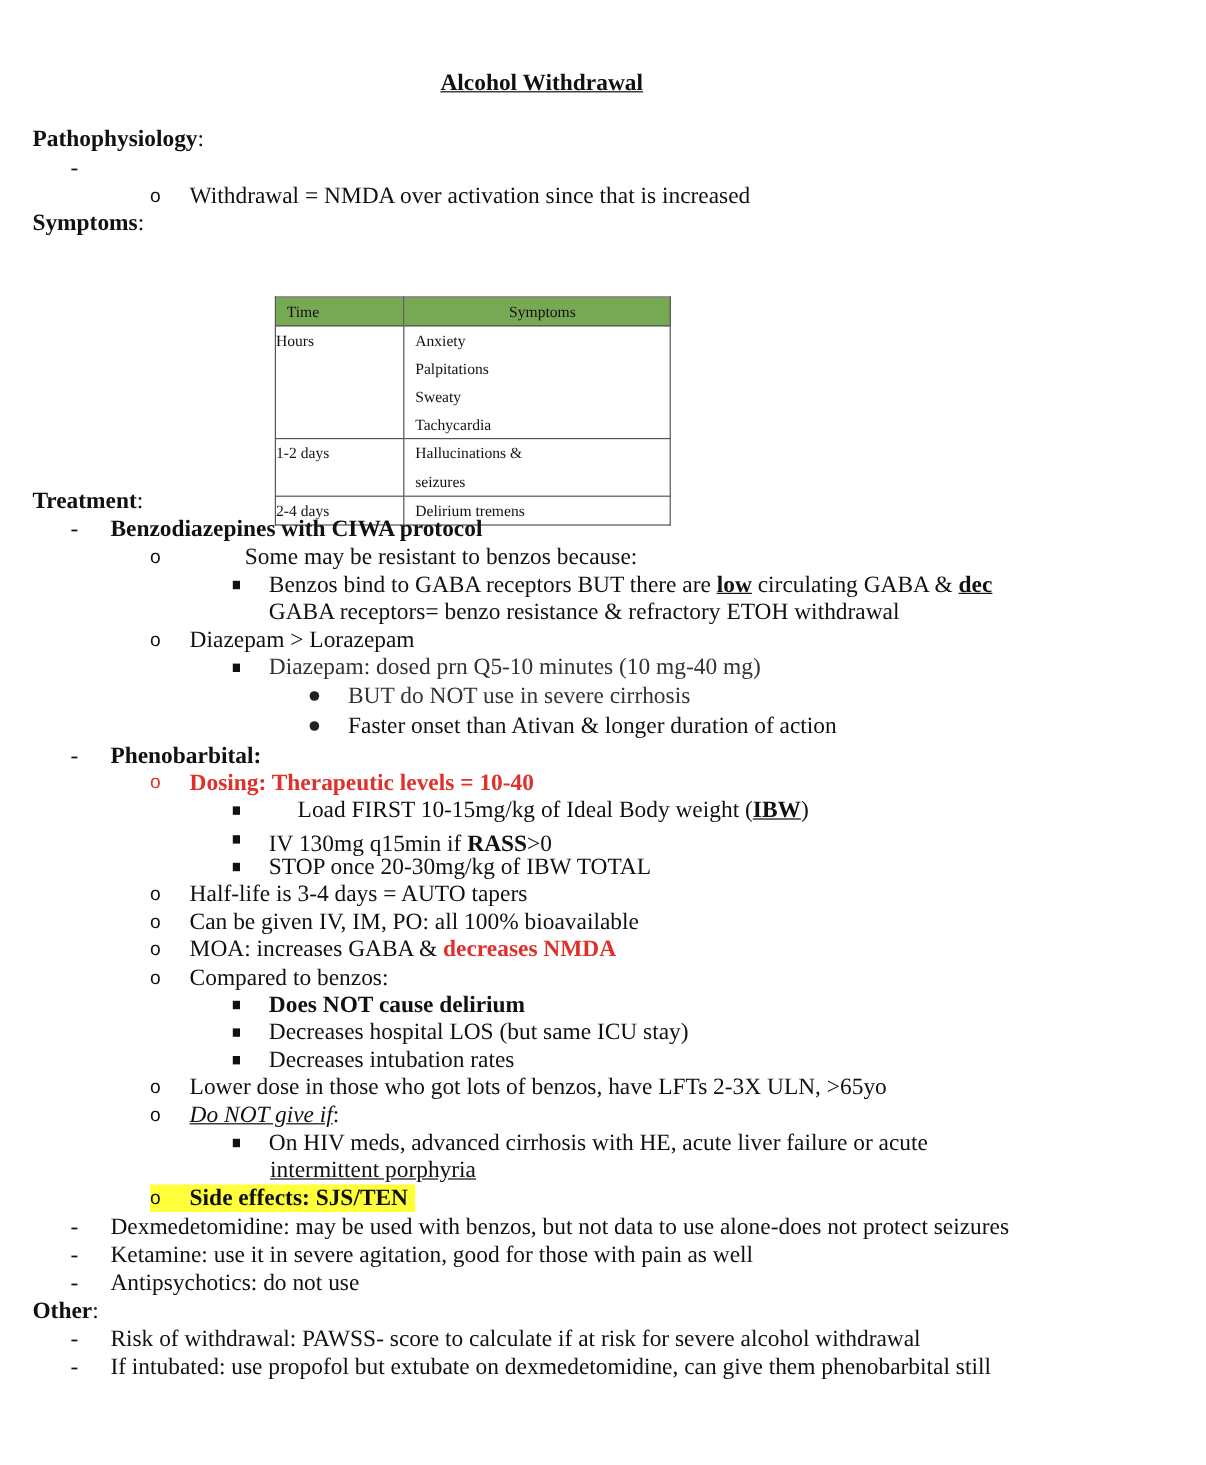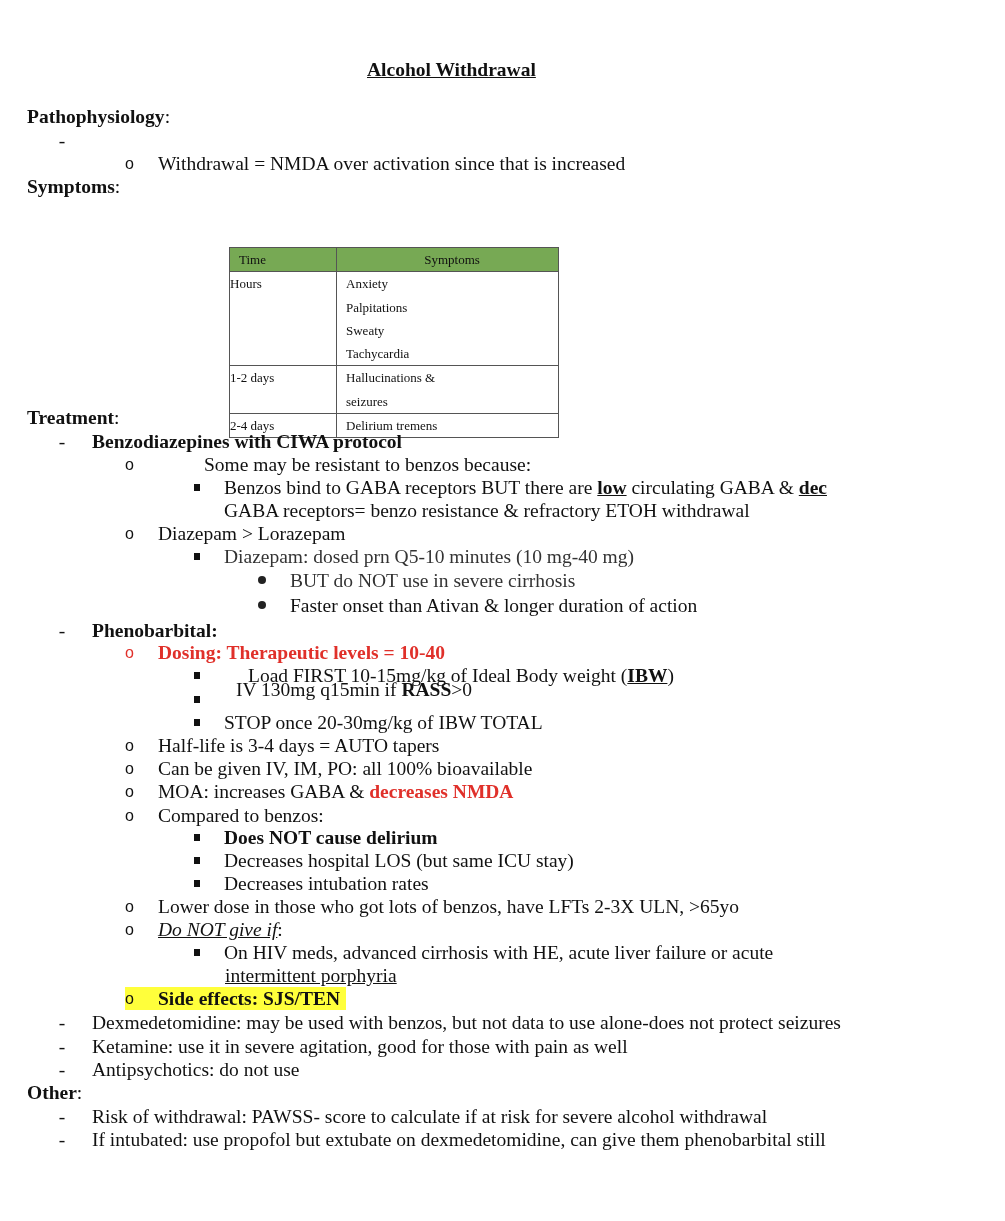--- a/index.html
+++ b/index.html
@@ -110,21 +110,21 @@
   <div class="marker m-dash line" style="left:58px; top:619px;">-</div>
   <div class="line b" style="left:92px; top:619px;">Phenobarbital:</div>
 
   <div class="marker m-o line red" style="left:125px; top:641px;">o</div>
   <div class="line b red" style="left:158px; top:641px;">Dosing: Therapeutic levels = 10-40</div>
 
   <div class="marker m-sq" style="left:194px; top:672px;"></div>
   <div class="line" style="left:224px; top:664px;margin-left:24px;"><span>Load FIRST 10-15mg/kg of Ideal Body weight (</span><span class="b u">IBW</span><span>)</span></div>
 
   <div class="marker m-sq" style="left:194px; top:696px;"></div>
-  <div class="line" style="left:224px; top:678px;margin-left:12px;"><span>IV 130mg q15min if </span><span class="b">RASS</span><span>&gt;0</span></div>
+  <div class="line" style="left:224px; top:692px;"><span>IV 130mg q15min if </span><span class="b">RASS</span><span>&gt;0</span></div>
 
   <div class="marker m-sq" style="left:194px; top:719px;"></div>
   <div class="line" style="left:224px; top:711px;">STOP once 20-30mg/kg of IBW TOTAL</div>
 
   <div class="marker m-o line" style="left:125px; top:734px;">o</div>
   <div class="line" style="left:158px; top:734px;">Half-life is 3-4 days = AUTO tapers</div>
 
   <div class="marker m-o line" style="left:125px; top:757px;">o</div>
   <div class="line" style="left:158px; top:757px;">Can be given IV, IM, PO: all 100% bioavailable</div>
 

